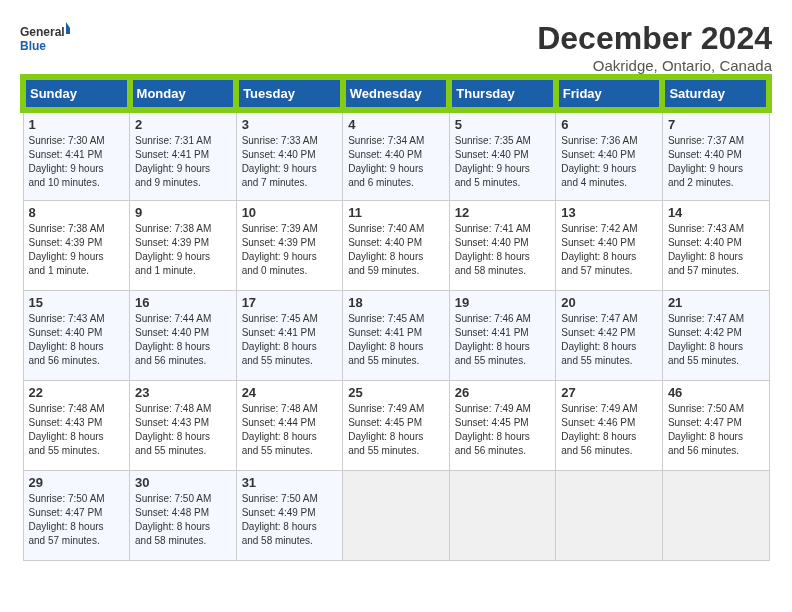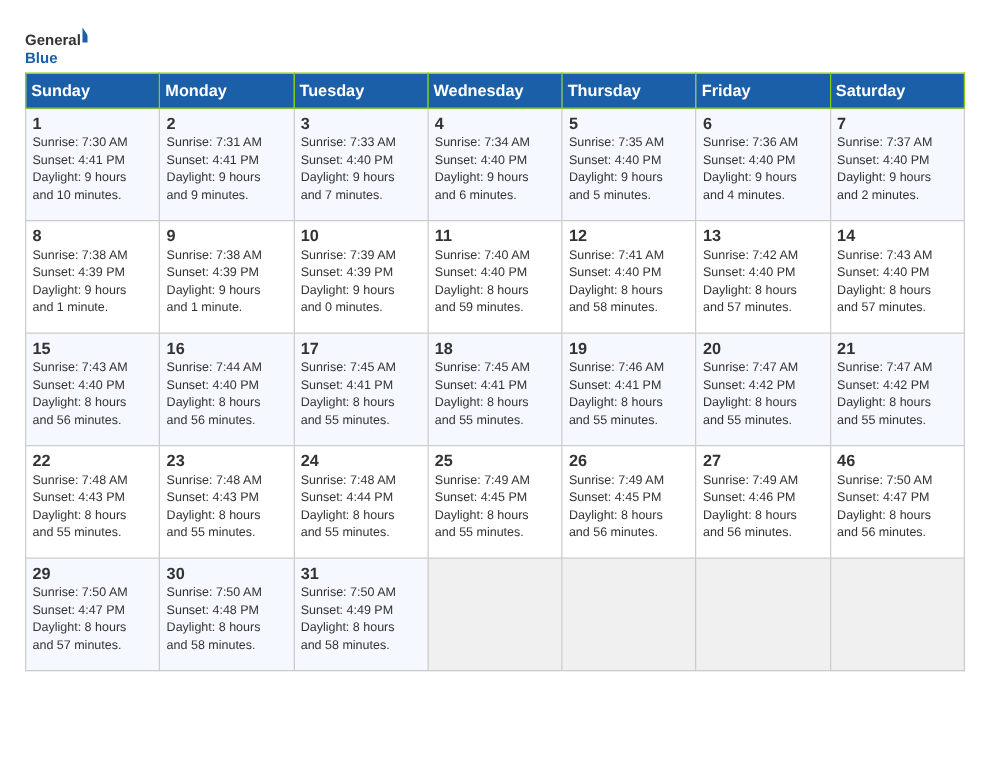--- a/index.html
+++ b/index.html
@@ -37,21 +37,21 @@
       border-collapse: collapse;
       table-layout: fixed;
     }
     thead tr th {
       background: #1a5fa8;
       color: #fff;
       font-size: 13px;
       font-weight: bold;
       padding: 6px 4px;
       text-align: left;
-      border: 1px solid #84cc16;
+      border: 6px solid #84cc16;
     }
     tbody tr td {
       vertical-align: top;
       border: 1px solid #ccc;
       padding: 4px 5px;
       font-size: 10.5px;
       color: #333;
       height: 90px;
       background: #fff;
     }
@@ -81,20 +81,24 @@
 <body>
 
 <div class="header">
   <div class="logo">
   <svg width="50" height="38" viewBox="0 0 50 38" xmlns="http://www.w3.org/2000/svg">
     <text x="0" y="16" font-size="12" font-weight="bold" fill="#333" font-family="Arial">General</text>
     <text x="0" y="30" font-size="12" font-weight="bold" fill="#1a5fa8" font-family="Arial">Blue</text>
     <polygon points="46,2 54,14 46,14" fill="#1a5fa8"></polygon>
   </svg>
 </div>
+  <div class="title-block">
+    <div class="month-title">December 2024</div>
+    <div class="location">Oakridge, Ontario, Canada</div>
+  </div>
 </div>
 
 <table>
   <thead>
     <tr>
       <th>Sunday</th>
       <th>Monday</th>
       <th>Tuesday</th>
       <th>Wednesday</th>
       <th>Thursday</th>

